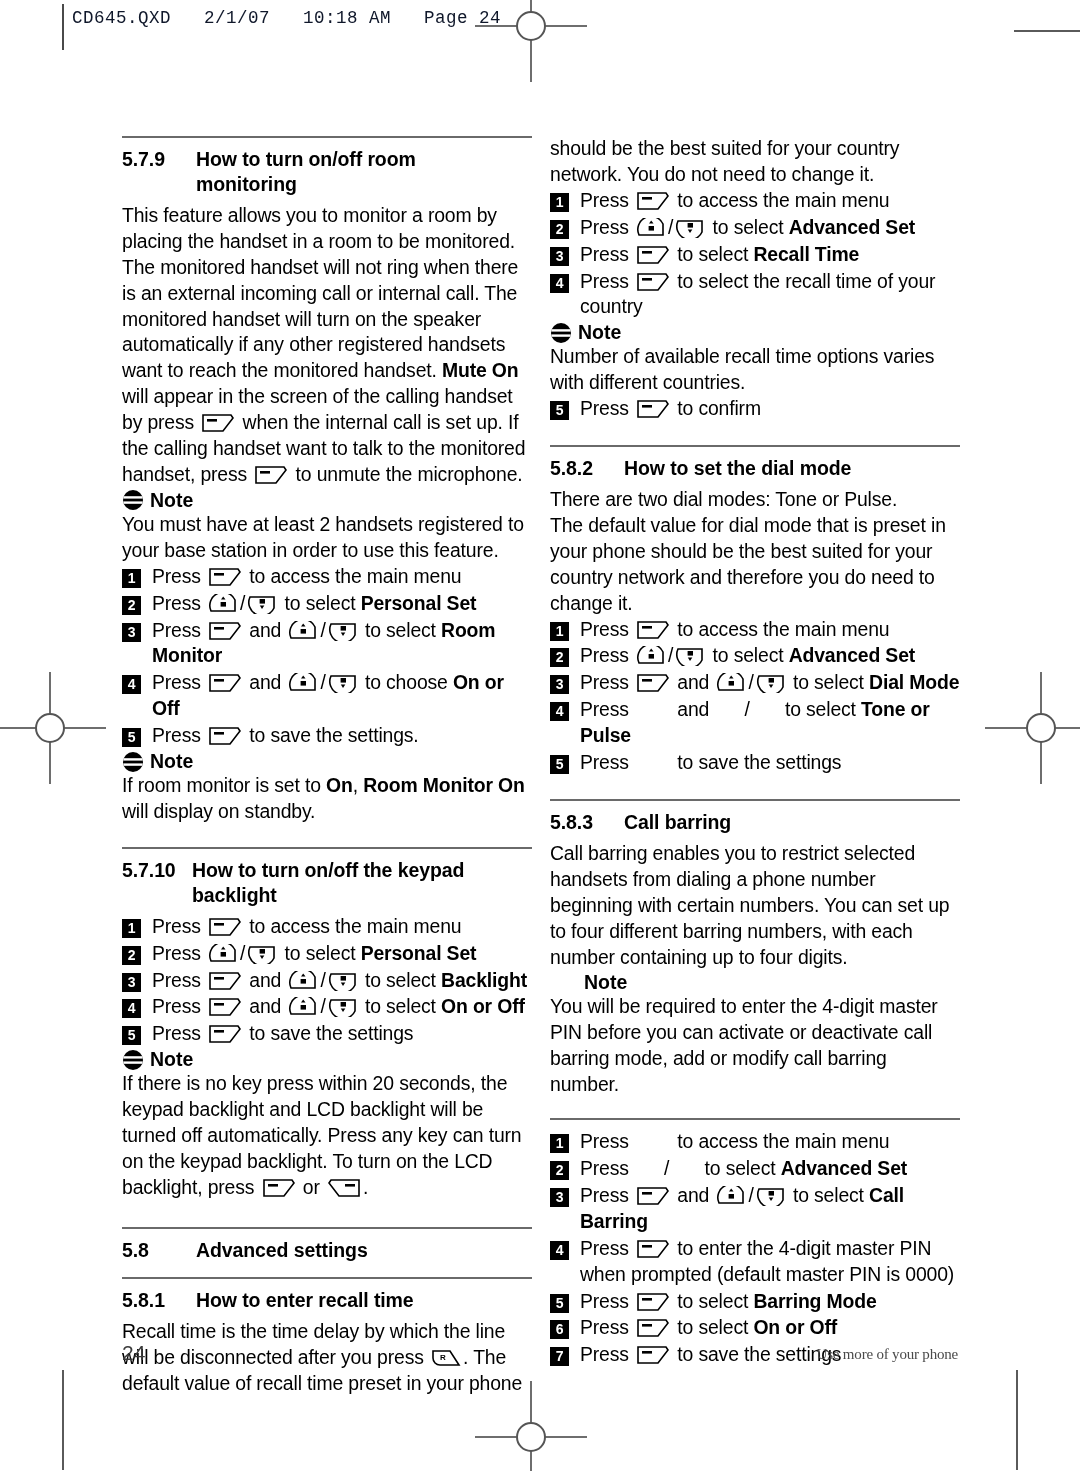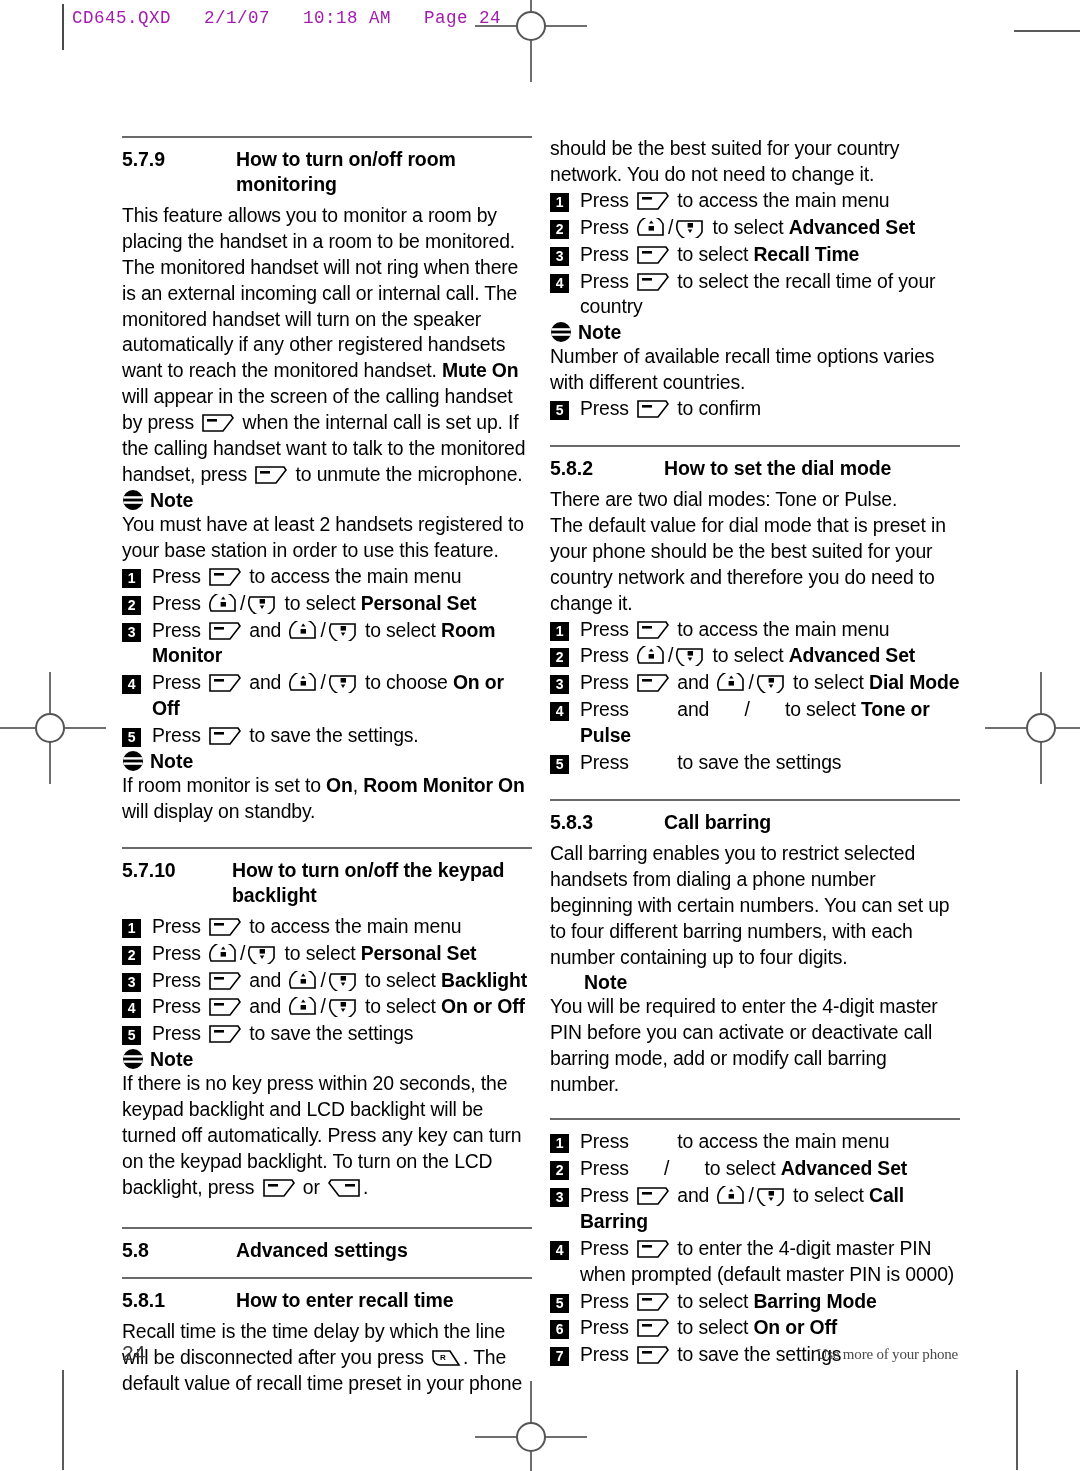--- a/index.html
+++ b/index.html
@@ -13,47 +13,47 @@
   .regmark .h{position:absolute;left:-28px;top:27px;width:112px;height:2px;background:#6e6e6e;}
   .regmark .v{position:absolute;top:-28px;left:27px;width:2px;height:112px;background:#6e6e6e;}
   .regmark .c{position:absolute;left:13px;top:13px;width:26px;height:26px;border:2px solid #555;border-radius:50%;background:#fff;}
   .crop-v{position:absolute;background:#5a5a5a;width:1.5px;}
   .crop-h{position:absolute;background:#5a5a5a;height:1.5px;}
 
   
   .pagehead{
     position:absolute;left:72px;top:8px;
     font-family:"Liberation Mono", monospace;
-    font-size:17.5px;letter-spacing:.5px;color:#a21caf;white-space:pre;
+    font-size:17.5px;letter-spacing:.5px;color:#0f172a;white-space:pre;
   }
   .headrule-v{position:absolute;left:62px;top:4px;width:1.5px;height:46px;background:#4a4a4a;}
 
   
   .col{position:absolute;top:136px;width:410px;}
   .col-left{left:122px;}
   .col-right{left:550px;}
 
   .hr{height:2px;background:#6a6a6a;margin:0 0 9px 0;}
 
   
   .sec{display:flex;font-weight:bold;font-size:19.5px;line-height:1.28;margin:2px 0 6px 0;letter-spacing:-0.1px;}
   .sec .num{flex:0 0 auto;min-width:74px;}
-  .sec .ttl{flex:1 1 auto;margin-left:40px;}
+  .sec .ttl{flex:1 1 auto;}
   .sec.tight .num{min-width:70px;}
   .sec.nogap .num{min-width:0;padding-right:13px;}
 
   
   p.body{
     font-size:19.4px;line-height:1.335;margin:0 0 0 0;
     text-align:left;letter-spacing:-0.15px;
   }
   b{font-weight:bold;}
 
   
-  .note{display:flex;align-items:flex-start;gap:6px;margin:1px 0 0 0;}
+  .note{display:flex;align-items:center;gap:6px;margin:1px 0 0 0;}
   .note .ntxt{font-weight:bold;font-size:19.5px;}
   .note.indent{padding-left:34px;}
   .noteicon{flex:0 0 auto;width:22px;height:22px;display:block;}
 
   
   ol.steps{list-style:none;margin:0;padding:0;}
   ol.steps li{
     display:flex;align-items:flex-start;
     font-size:19.4px;line-height:1.335;margin:0 0 1px 0;letter-spacing:-0.15px;
   }

